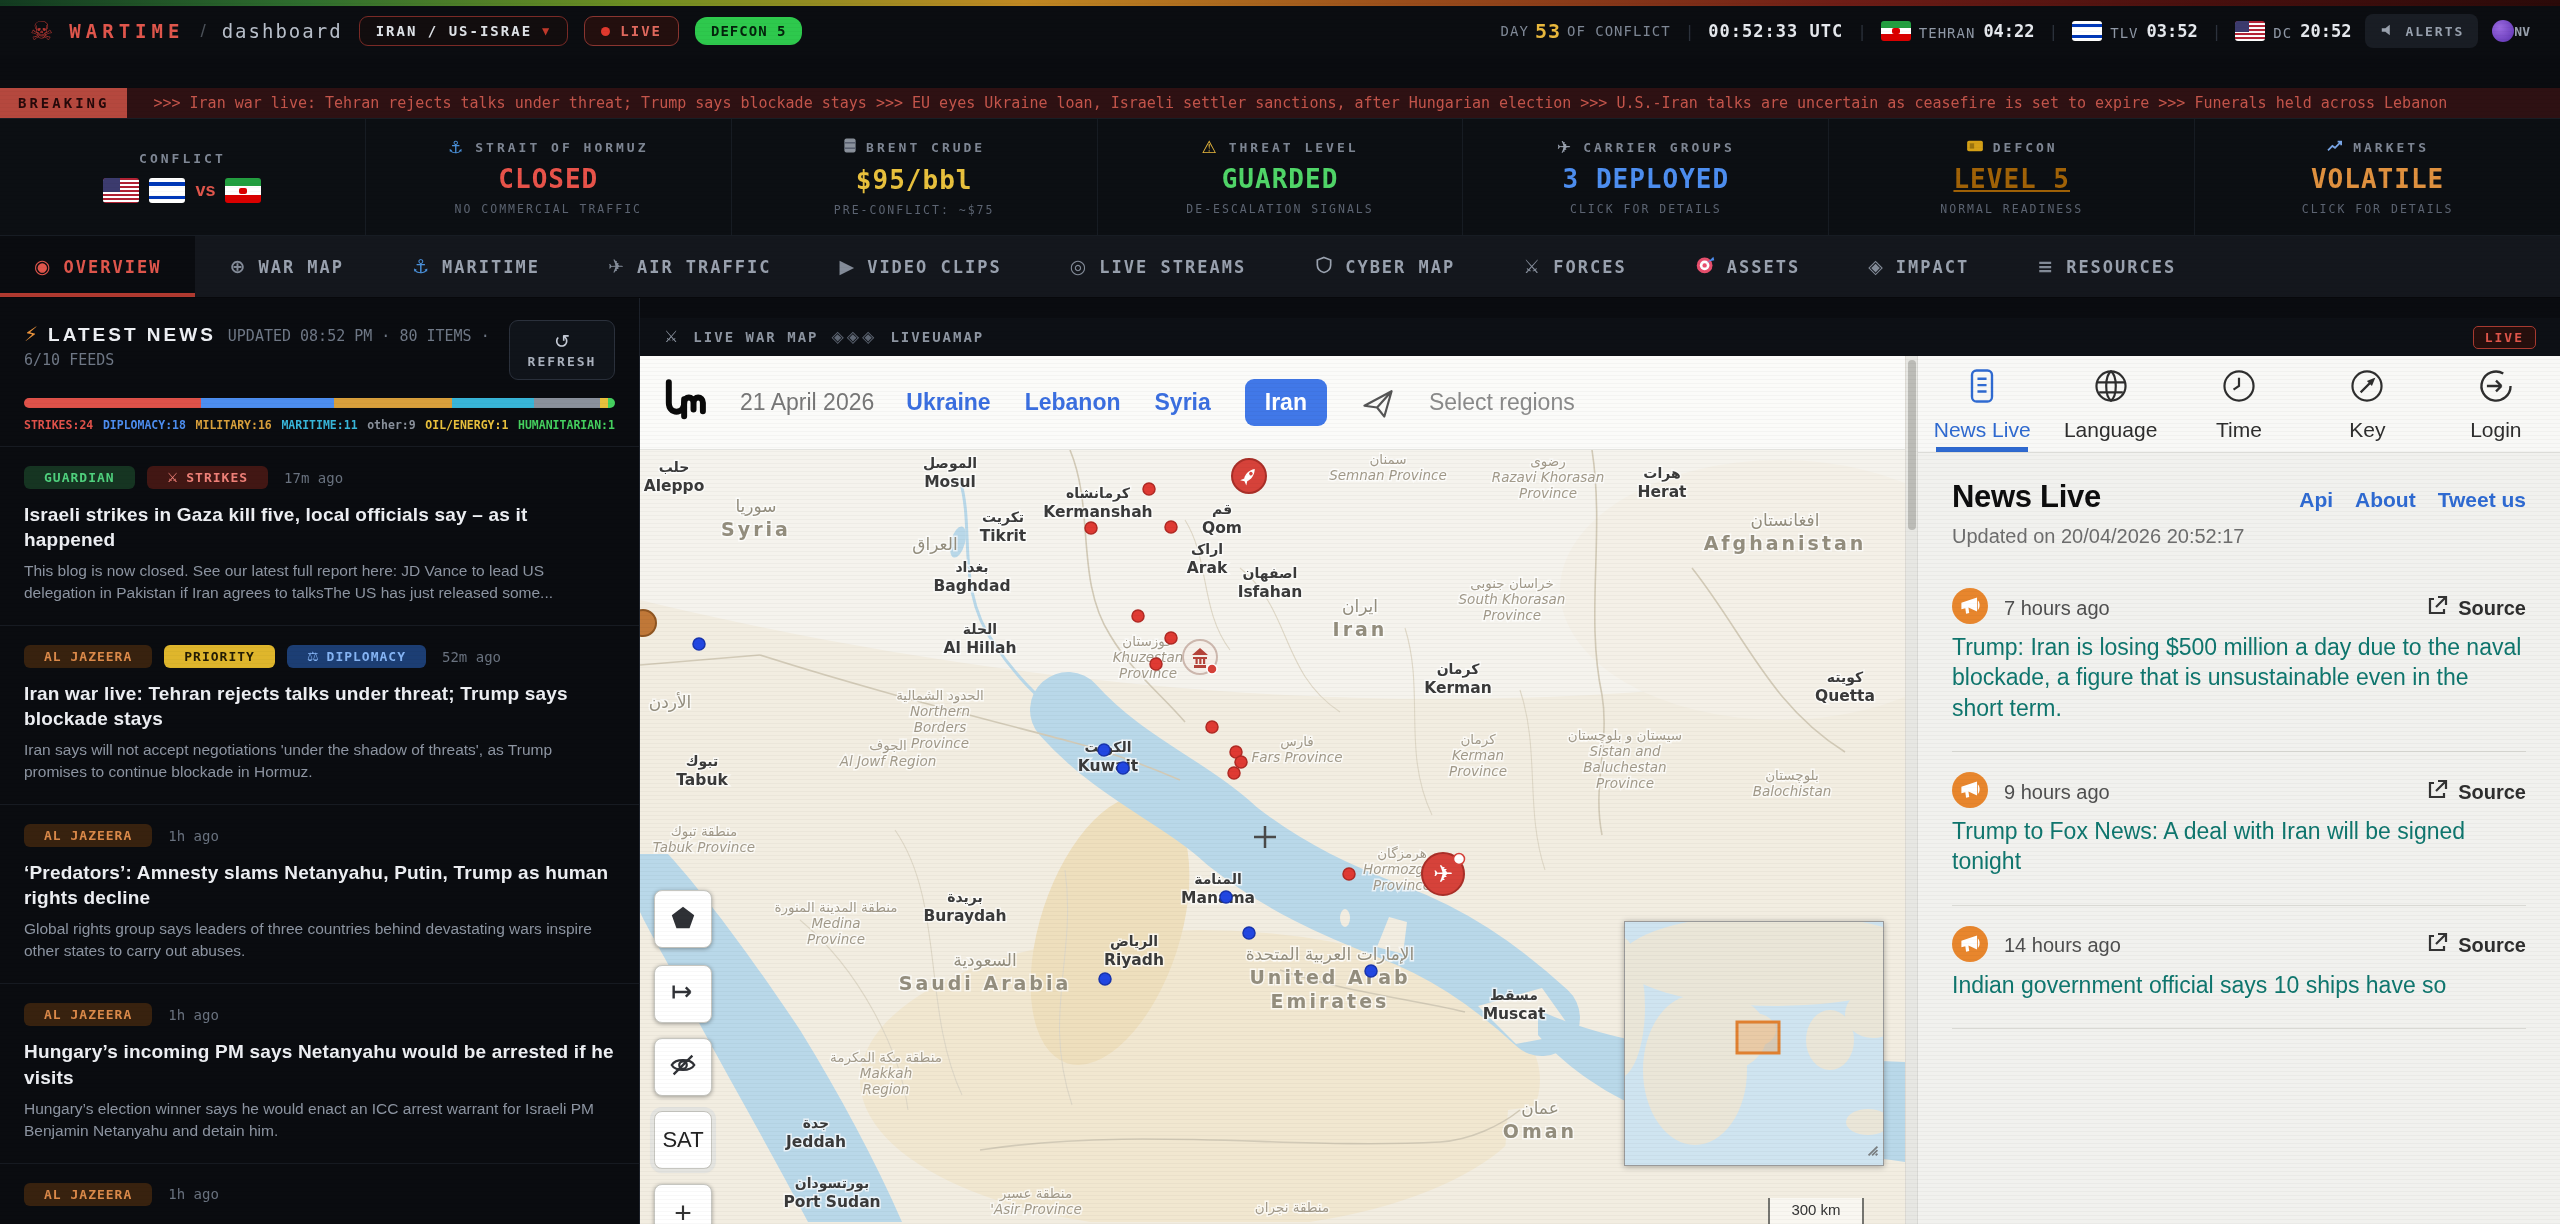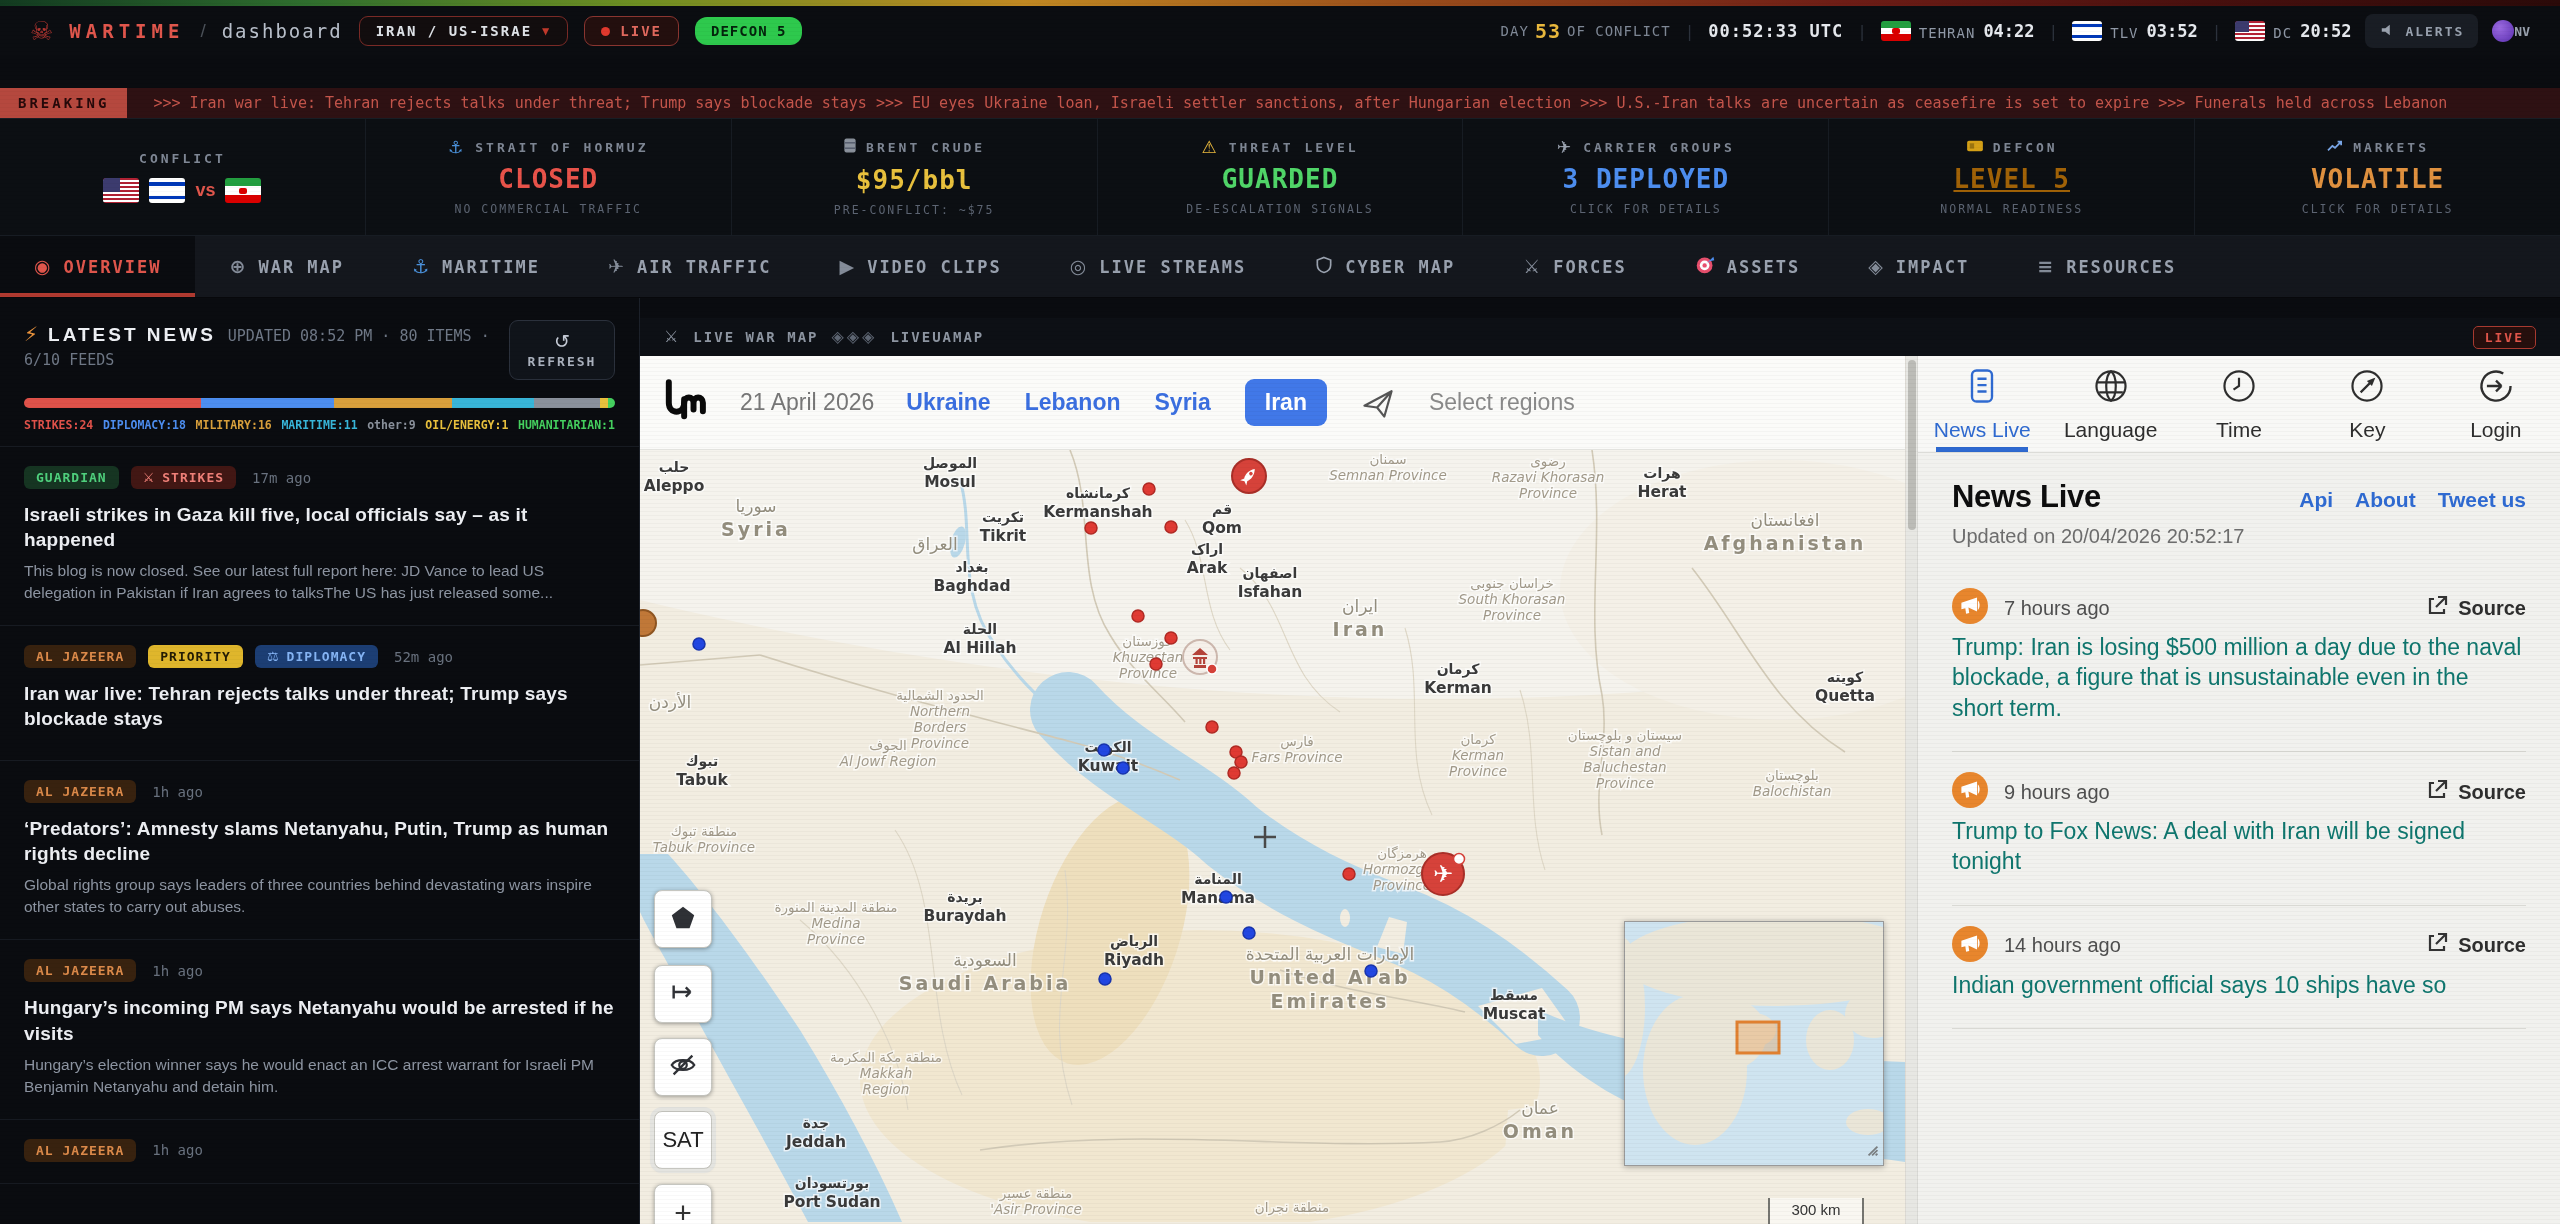--- a/index.html
+++ b/index.html
@@ -77,21 +77,21 @@
   .side-title-line b{color:#eef0f4;font-family:"Liberation Sans",sans-serif;font-weight:bold;font-size:19px;letter-spacing:3px;margin-right:12px}
   .refresh-btn{flex:none;width:106px;height:60px;border:1px solid #2b313c;border-radius:9px;background:#10141a;display:flex;flex-direction:column;align-items:center;justify-content:center;gap:3px;color:#c6ccd7;cursor:pointer}
   .refresh-btn .ric{font-size:19px}
   .refresh-btn .rlb{font:600 13px "DejaVu Sans Mono",monospace;letter-spacing:2px;color:#aab1bd}
   .statbar{display:flex;height:10px;border-radius:6px;overflow:hidden;margin:12px 24px 0}
   .statbar .seg{height:100%}
   .legend{display:flex;justify-content:space-between;margin:10px 24px 14px;font:600 11.5px "DejaVu Sans Mono",monospace;white-space:nowrap}
   .news-list{flex:1;overflow:hidden;border-top:1px solid #171b22}
   .news-item{padding:19px 24px 21px;border-bottom:1px solid #171b22}
   .badges{display:flex;align-items:center;gap:12px}
-  .badge{font:bold 13px "DejaVu Sans Mono",monospace;letter-spacing:1px;padding:4px 12px;border-radius:6px;display:inline-flex;gap:7px;align-items:flex-end;white-space:nowrap}
+  .badge{font:bold 13px "DejaVu Sans Mono",monospace;letter-spacing:1px;padding:4px 20px;border-radius:6px;display:inline-flex;gap:7px;align-items:flex-end;white-space:nowrap}
   .badge .uicon{font-size:13px}
   .badge.guardian{background:#163522;color:#4fd07d}
   .badge.strikes{background:#421714;color:#ef8078}
   .badge.aljazeera{background:#38220f;color:#dc8a4a}
   .badge.priority{background:#dfb62c;color:#231c04}
   .badge.diplomacy{background:#1c3e74;color:#85b4f4}
   .news-time{color:#69727f;font:500 14px "DejaVu Sans Mono",monospace;margin-left:4px}
   .news-title{margin:13px 0 8px;font-weight:bold;font-size:19px;line-height:1.32;color:#edeff3;letter-spacing:.2px}
   .news-body{font-size:15.5px;line-height:1.42;color:#8d95a2}
 
@@ -394,20 +394,21 @@
             <span class="badge priority">
               <span>PRIORITY</span>
             </span>
             <span class="badge diplomacy">
               <span><span class="uicon">⚖</span></span>
               <span>DIPLOMACY</span>
             </span>
             <span class="news-time">52m ago</span>
           </div>
           <h3 class="news-title">Iran war live: Tehran rejects talks under threat; Trump says blockade stays</h3>
+          <p class="news-body">Iran says will not accept negotiations 'under the shadow of threats', as Trump promises to continue blockade in Hormuz.</p>
         </article>
         <article class="news-item">
           <div class="badges">
             <span class="badge aljazeera">
               <span>AL JAZEERA</span>
             </span>
             <span class="news-time">1h ago</span>
           </div>
           <h3 class="news-title">‘Predators’: Amnesty slams Netanyahu, Putin, Trump as human rights decline</h3>
           <p class="news-body">Global rights group says leaders of three countries behind devastating wars inspire other states to carry out abuses.</p>

